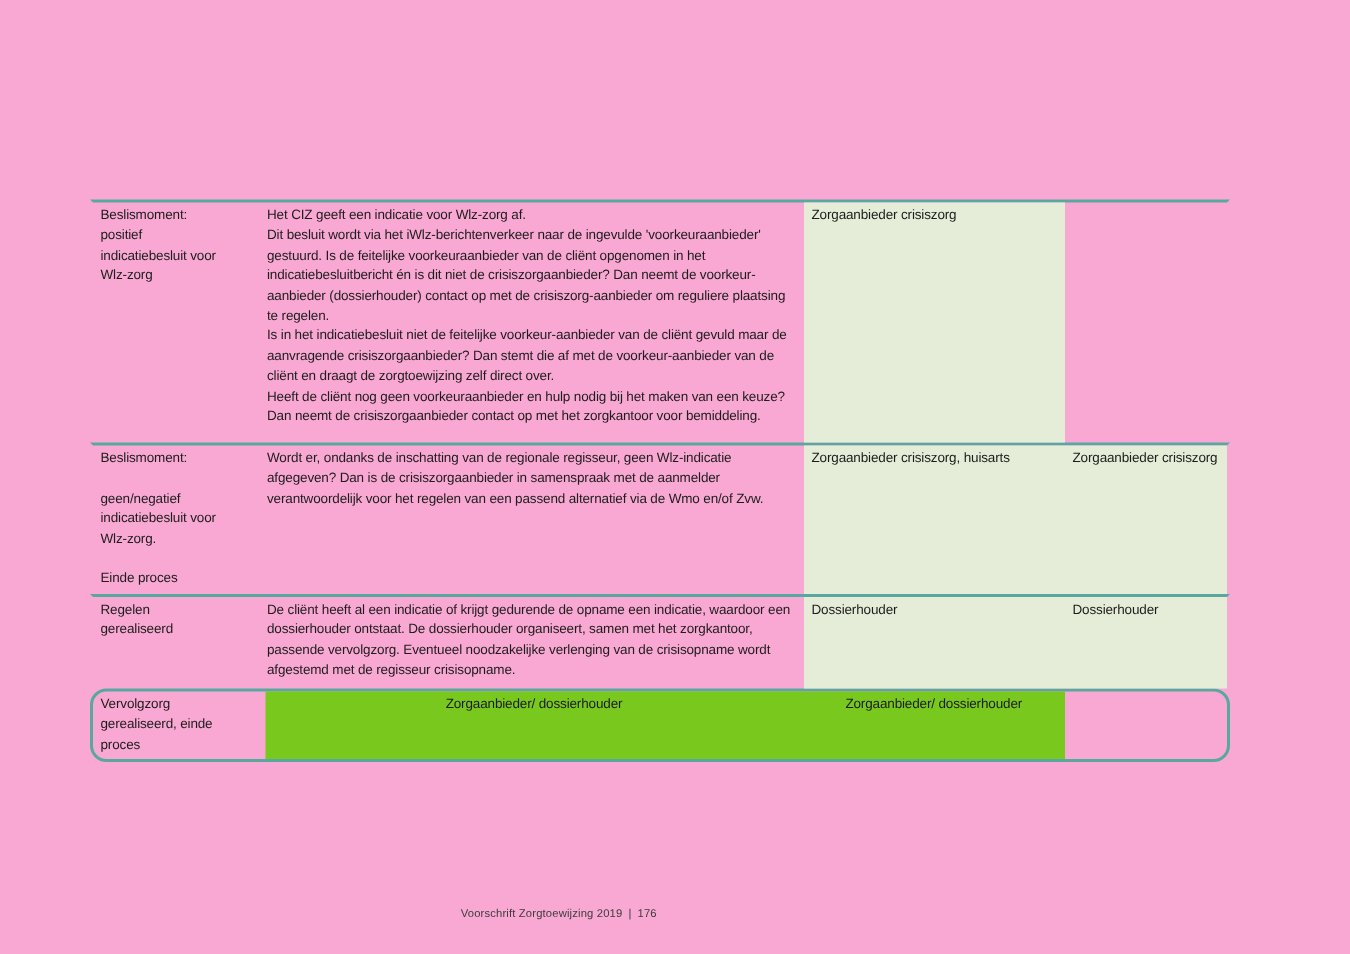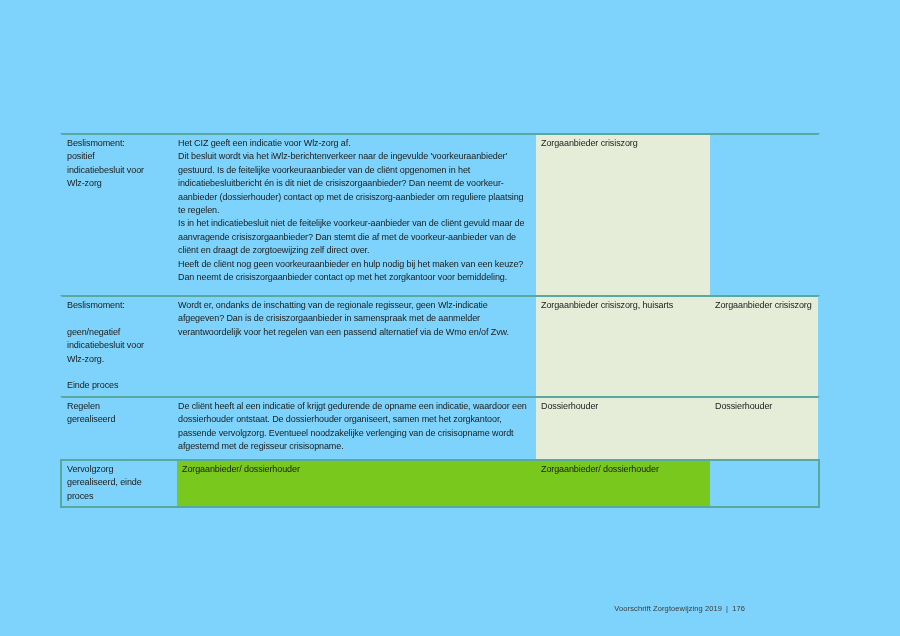--- a/index.html
+++ b/index.html
@@ -11,64 +11,65 @@
     width: 900px;
     height: 636px;
     position: relative;
     font-family: "Liberation Sans", sans-serif;
     color: #1d1d1b;
     overflow: hidden;
   }
   .page {
     position: absolute;
     inset: 0;
-    background: #7dd3fc;
+    background: #f9a8d4;
     text-decoration: underline;
   }
   .process-table {
     position: absolute;
     left: 60px;
     top: 133px;
     width: 760px;
   }
   .trow {
     display: grid;
     grid-template-columns: 115px 359px 174px 108px;
     border-top: 2px solid var(--border-teal, #58a89f);
     border-left: 2px solid transparent;
     border-right: 2px solid transparent;
   }
   .trow.r1 { min-height: 160px; }
   .trow.r2 { min-height: 91px; }
   .trow.r3 { min-height: 61px; }
-  .trow.r4 { min-height: 32px; }
+  .trow.r4 { min-height: 32px; border-radius: 11px; }
   .trow.highlight {
     border: 2px solid var(--border-teal, #58a89f);
   }
   .cell {
     font-size: 9px;
     line-height: 13.4px;
     letter-spacing: -0.1px;
     white-space: pre-line;
     padding: 2px 6px 3px 5px;
     box-sizing: border-box;
   }
   .cell.desc { padding-left: 1px; }
   .cell.green {
     background: var(--light-green, #e5edd9);
   }
   .trow.highlight .cell.green {
     background: var(--bright-green, #78c81e);
+    text-align: center;
   }
   .footer {
     position: absolute;
     left: 0;
     top: 604px;
     width: 745px;
-    text-align: right;
+    text-align: center;
     font-size: 7.5px;
     letter-spacing: 0.1px;
     color: #3d3d3b;
   }
   .footer .sep {
     margin: 0 4px;
     color: #3d3d3b;
   }
 </style>
 </head>

